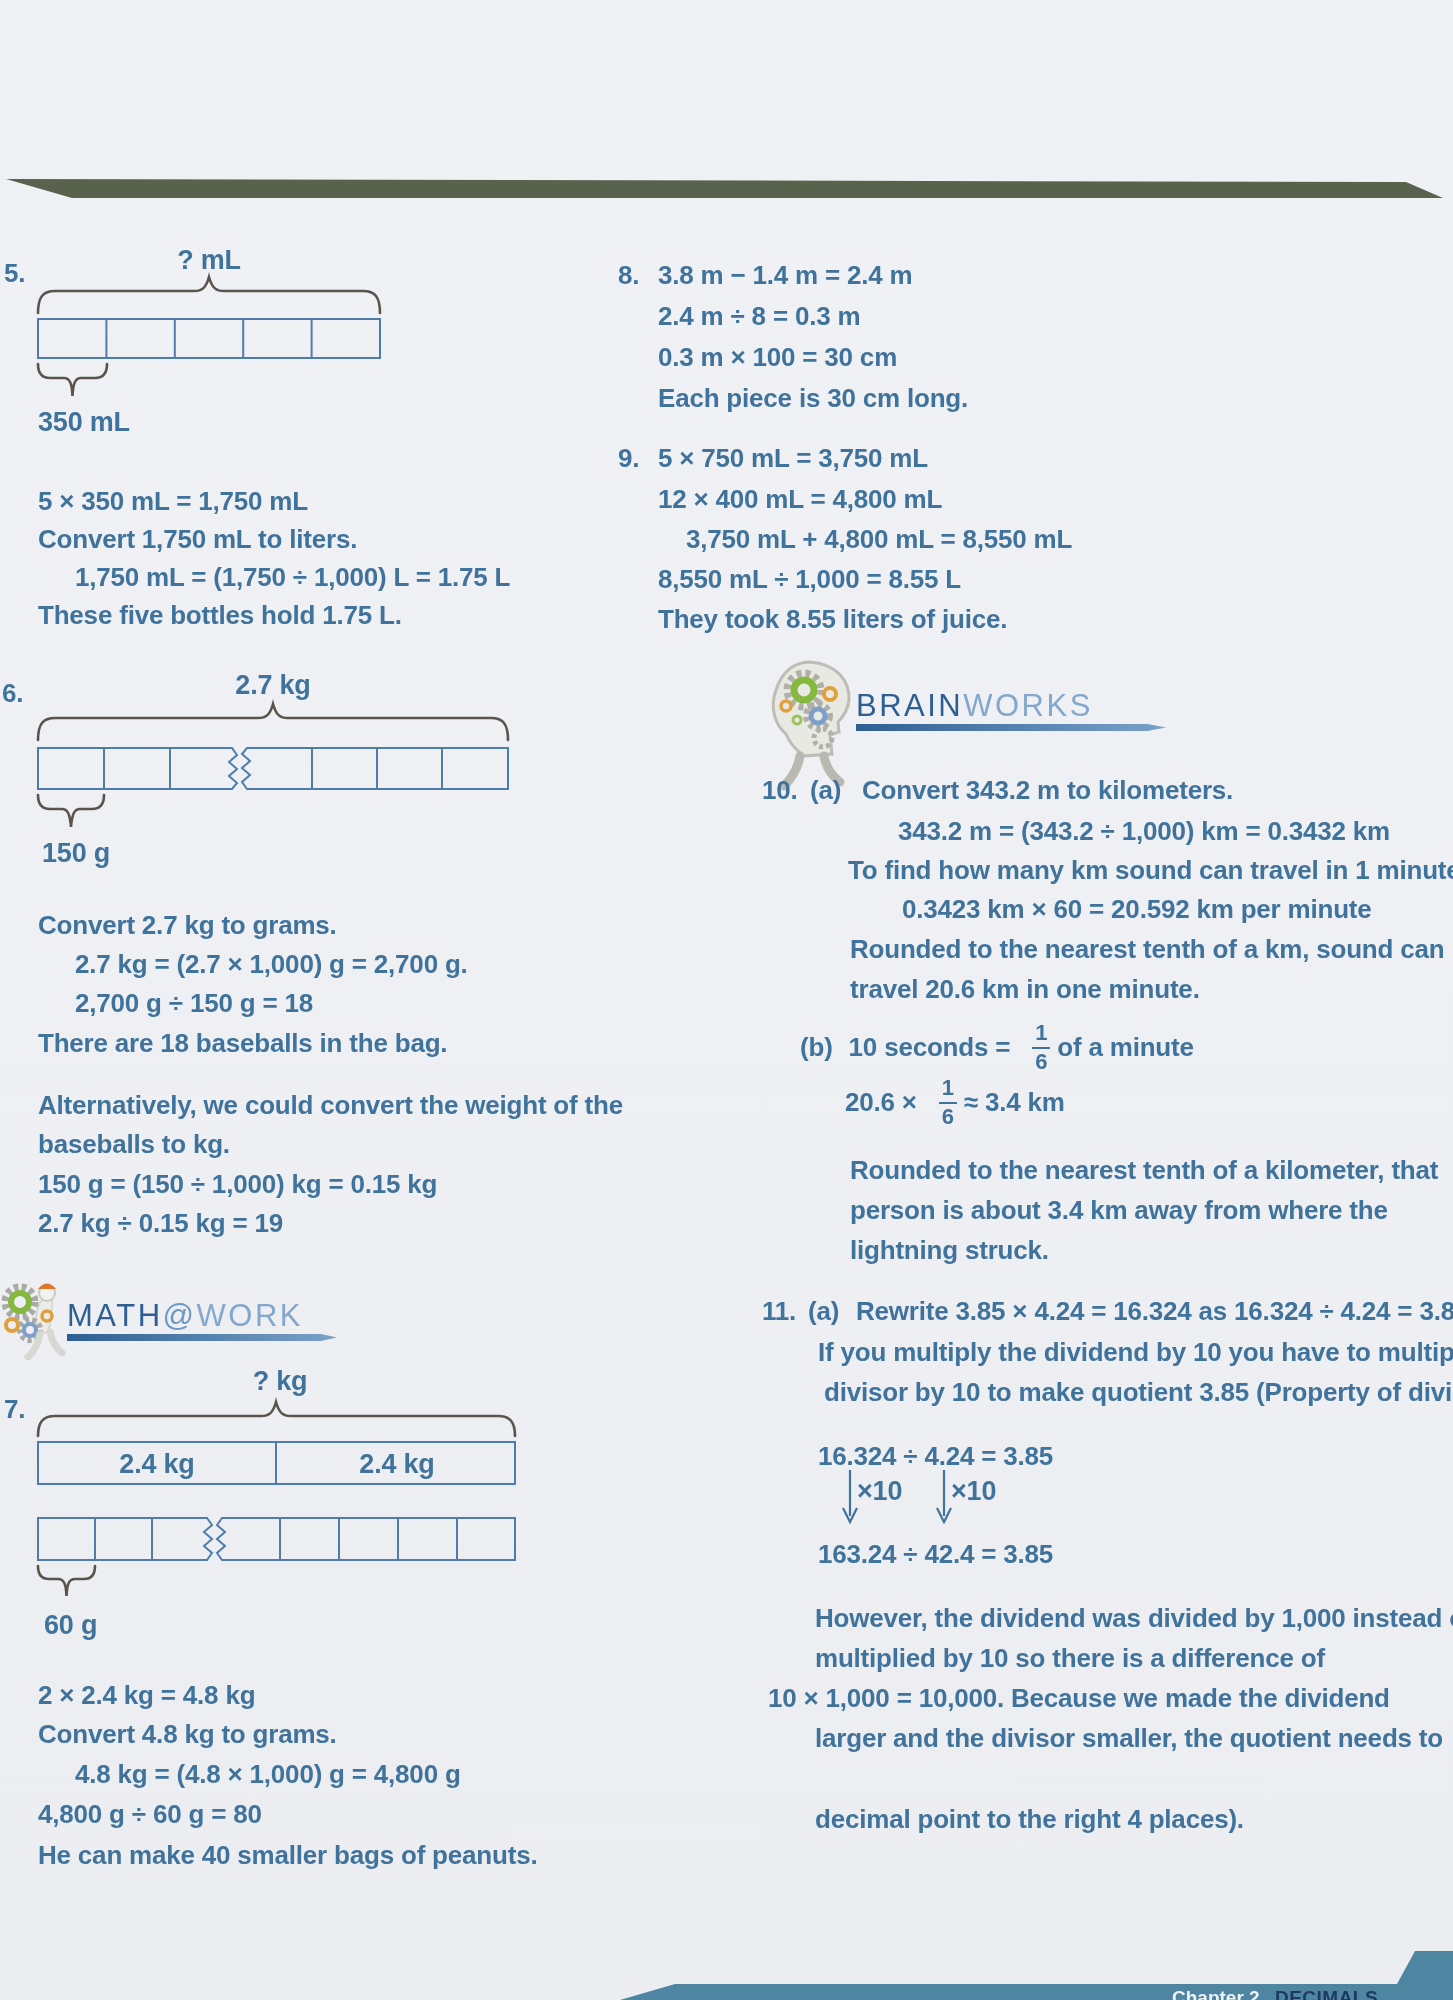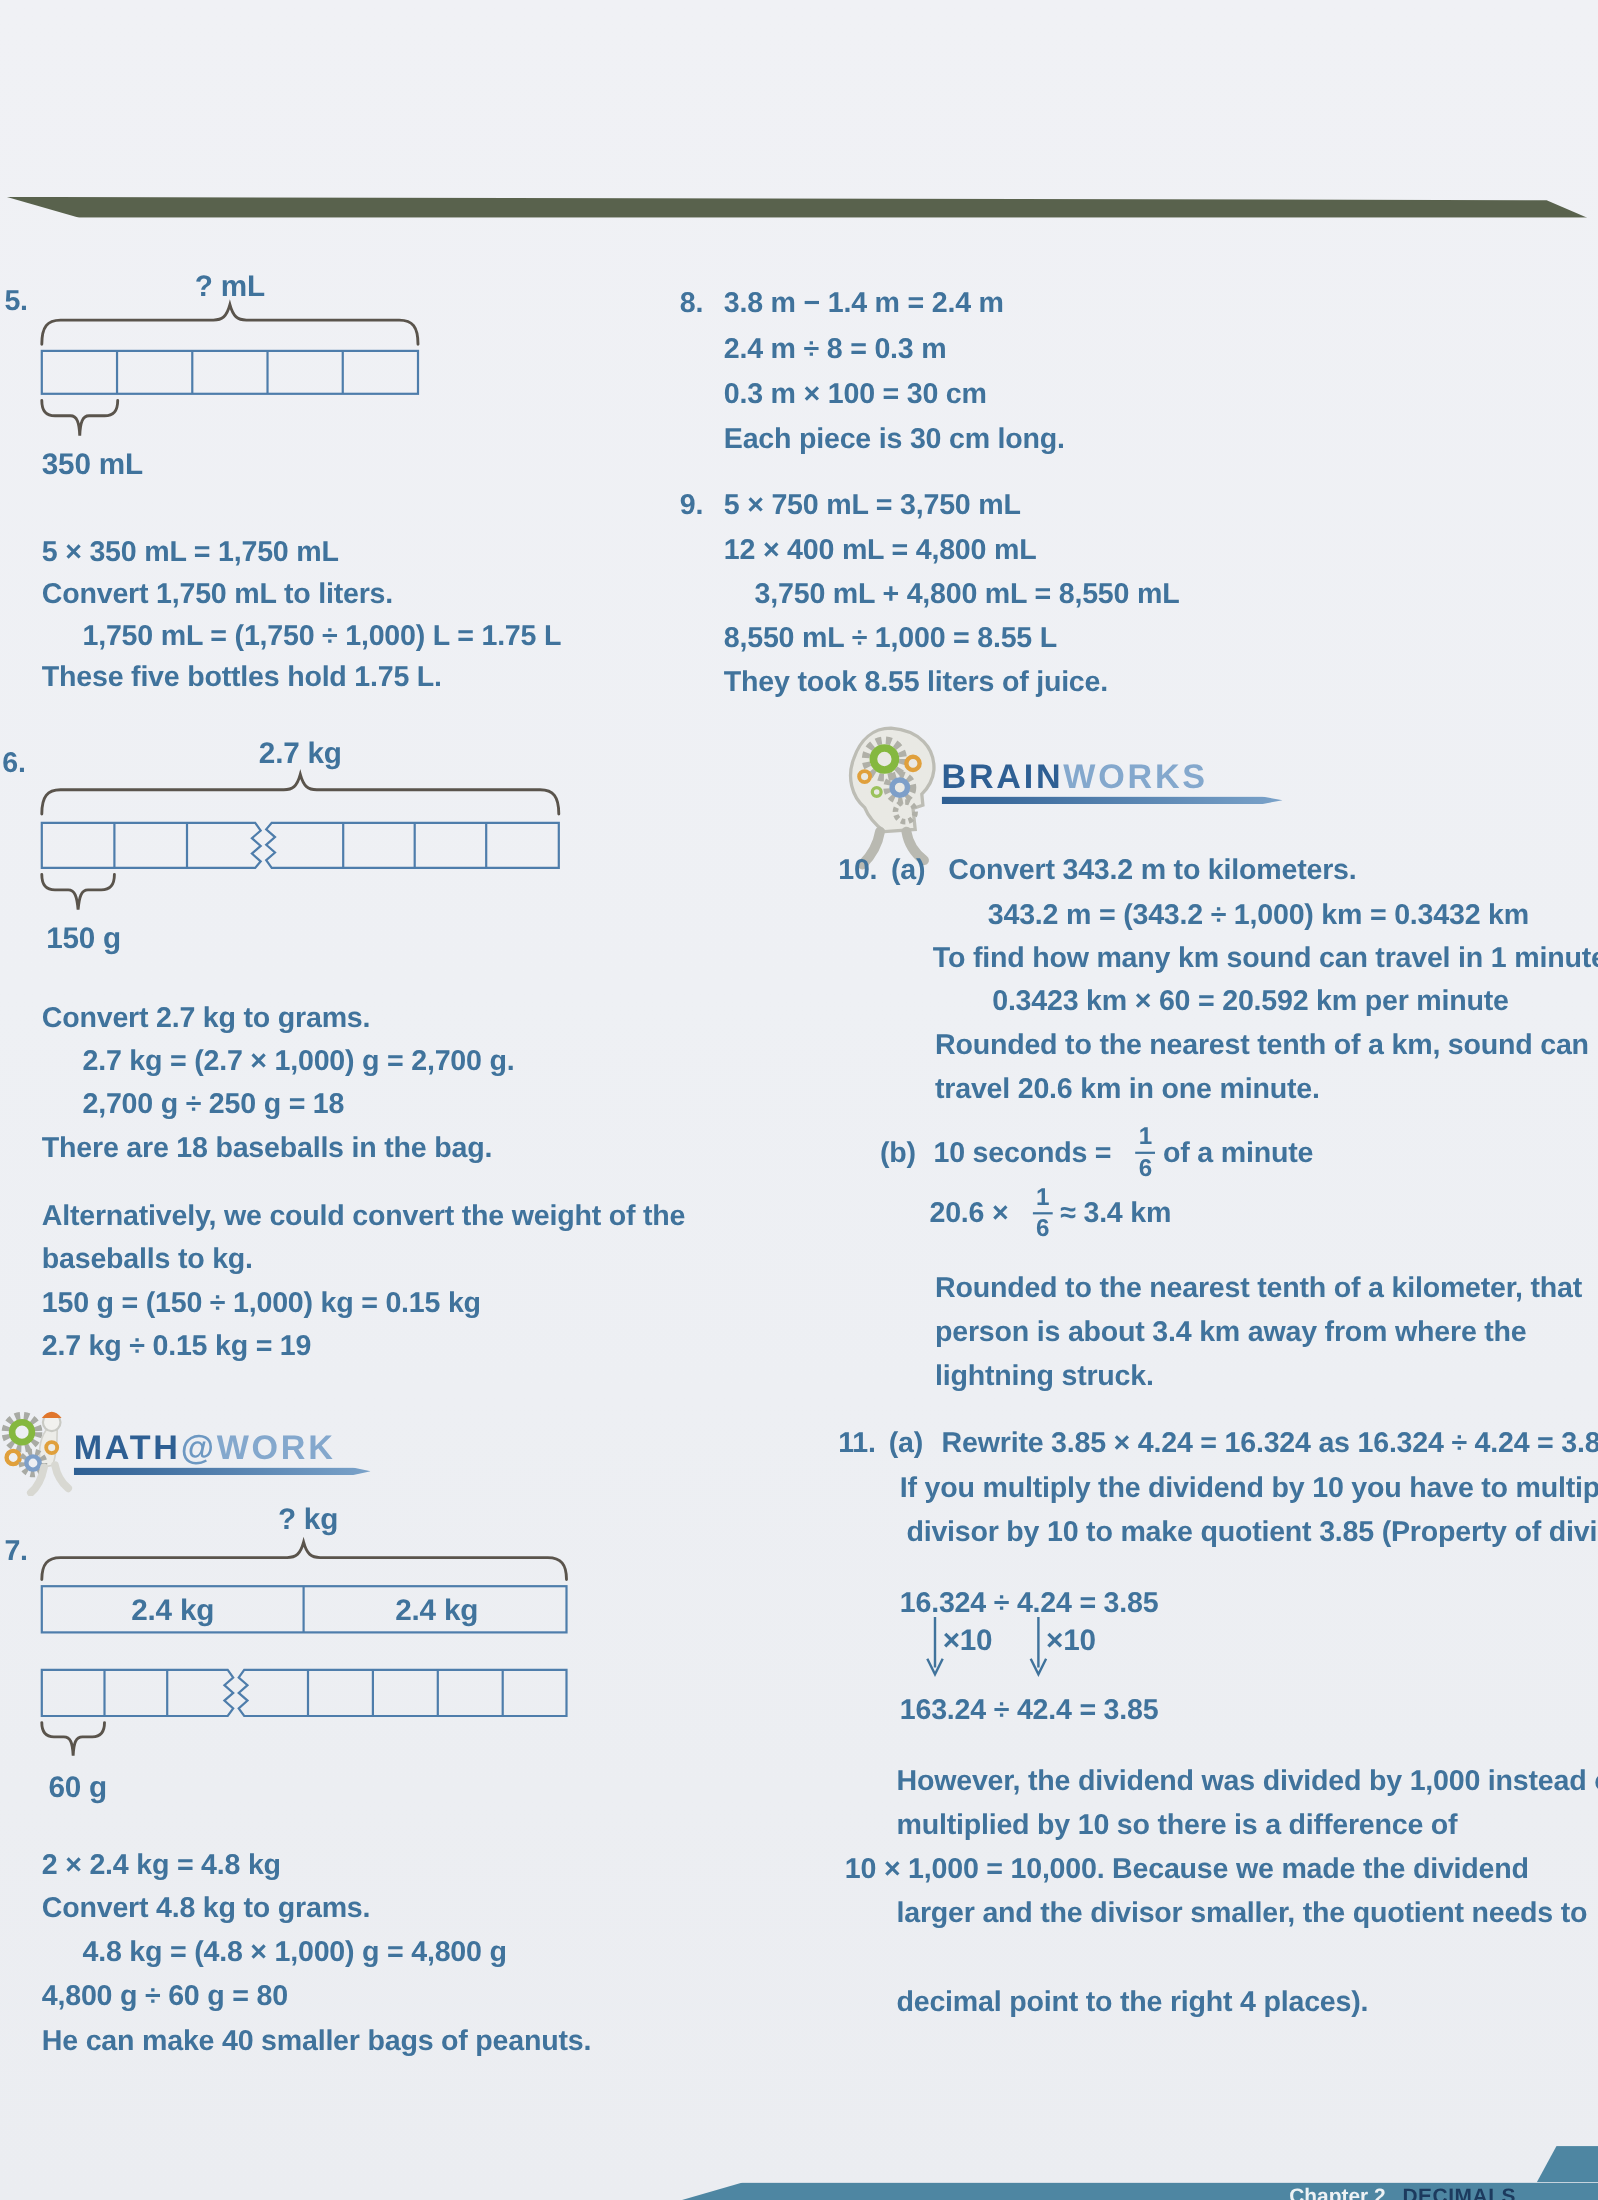--- a/index.html
+++ b/index.html
@@ -9,21 +9,21 @@
   .top-band{position:absolute;left:6px;top:179px;width:1440px;height:19px;background:#59624d;
             clip-path:polygon(0px 0px,1400px 3px,1437px 19px,66px 19px);}
   .pnum,.tline{position:absolute;font-weight:bold;font-size:26px;color:#40739c;
                white-space:nowrap;letter-spacing:-0.2px;}
   .diagram{position:absolute;}
   .diagram text{font-weight:bold;font-size:27px;fill:#40739c;letter-spacing:-0.2px;
                 font-family:"Liberation Sans",sans-serif;}
   .brace{stroke:#5a544c;stroke-width:2.6;fill:none;stroke-linecap:round;}
   .bar{stroke:#4e7dab;stroke-width:2;fill:none;}
   .barline{stroke:#4e7dab;stroke-width:2;}
-  .logo-text{position:absolute;font-weight:700;font-size:31px;letter-spacing:2.5px;white-space:nowrap;}
+  .logo-text{position:absolute;font-weight:400;font-size:31px;letter-spacing:2.5px;white-space:nowrap;}
   .lt-dark{color:#2e5f93;} .lt-mid{color:#6d98c2;} .lt-light{color:#84a8cd;}
   .swoosh{position:absolute;height:7px;background:linear-gradient(90deg,#2e5f93,#7aa2c9);
           clip-path:polygon(0 0,94% 0,100% 50%,94% 100%,0 100%);}
   .fline{position:absolute;display:flex;align-items:center;height:50px;font-weight:bold;
          font-size:26px;color:#40739c;white-space:nowrap;letter-spacing:-0.2px;}
   .fline .pre{margin-right:22px;} .fline .lab{margin-right:16px;} .fline .post{margin-left:7px;}
   .frac{display:inline-flex;flex-direction:column;align-items:center;line-height:1;font-size:22px;}
   .frac .num{padding:0 3px 3px;}
   .frac .den{border-top:2.5px solid #40739c;padding:2px 3px 0;}
   .arrowlbl{font-weight:bold;font-size:24px;fill:#40739c;font-family:"Liberation Sans",sans-serif;}
@@ -67,21 +67,21 @@
     <line class="barline" x1="140" y1="80" x2="140" y2="121"></line>
     <path class="bar" d="M217,80 L478,80 L478,121 L217,121 l-5,-7 l8,-7 l-8,-7 l8,-7 l-8,-7 l5,-6 Z"></path>
     <line class="barline" x1="282" y1="80" x2="282" y2="121"></line>
     <line class="barline" x1="347" y1="80" x2="347" y2="121"></line>
     <line class="barline" x1="412" y1="80" x2="412" y2="121"></line>
     <path class="brace" d="M8,127 C8,137 12,141 20,141 L32,141 C38,141 40,147 41,159 C42,147 44,141 50,141 L62,141 C70,141 74,137 74,127"></path>
     <text x="12" y="194">150 g</text>
   </svg>
   <div class="tline" style="left:38px;top:910px">Convert 2.7 kg to grams.</div>
   <div class="tline" style="left:75px;top:949px">2.7 kg = (2.7 × 1,000) g = 2,700 g.</div>
-  <div class="tline" style="left:75px;top:988px">2,700 g ÷ 250 g = 18</div>
+  <div class="tline" style="left:75px;top:988px">2,700 g ÷ 150 g = 18</div>
   <div class="tline" style="left:38px;top:1028px">There are 18 baseballs in the bag.</div>
   <div class="tline" style="left:38px;top:1090px">Alternatively, we could convert the weight of the</div>
   <div class="tline" style="left:38px;top:1129px">baseballs to kg.</div>
   <div class="tline" style="left:38px;top:1169px">150 g = (150 ÷ 1,000) kg = 0.15 kg</div>
   <div class="tline" style="left:38px;top:1208px">2.7 kg ÷ 0.15 kg = 19</div>
 
   <svg class="diagram" style="left:0;top:1278px" width="68" height="82" viewBox="0 0 68 82">
     <circle cx="20" cy="24" r="15" fill="none" stroke="#a8aaa4" stroke-width="7" stroke-dasharray="4.5 3.5"></circle>
     <circle cx="20" cy="24" r="9" fill="none" stroke="#85b83f" stroke-width="6"></circle>
     <path d="M42,22 C36,30 34,44 38,56 L48,54 C52,42 52,30 52,22 Z" fill="#ecece8" stroke="#d2d2cc" stroke-width="1.5"></path>

